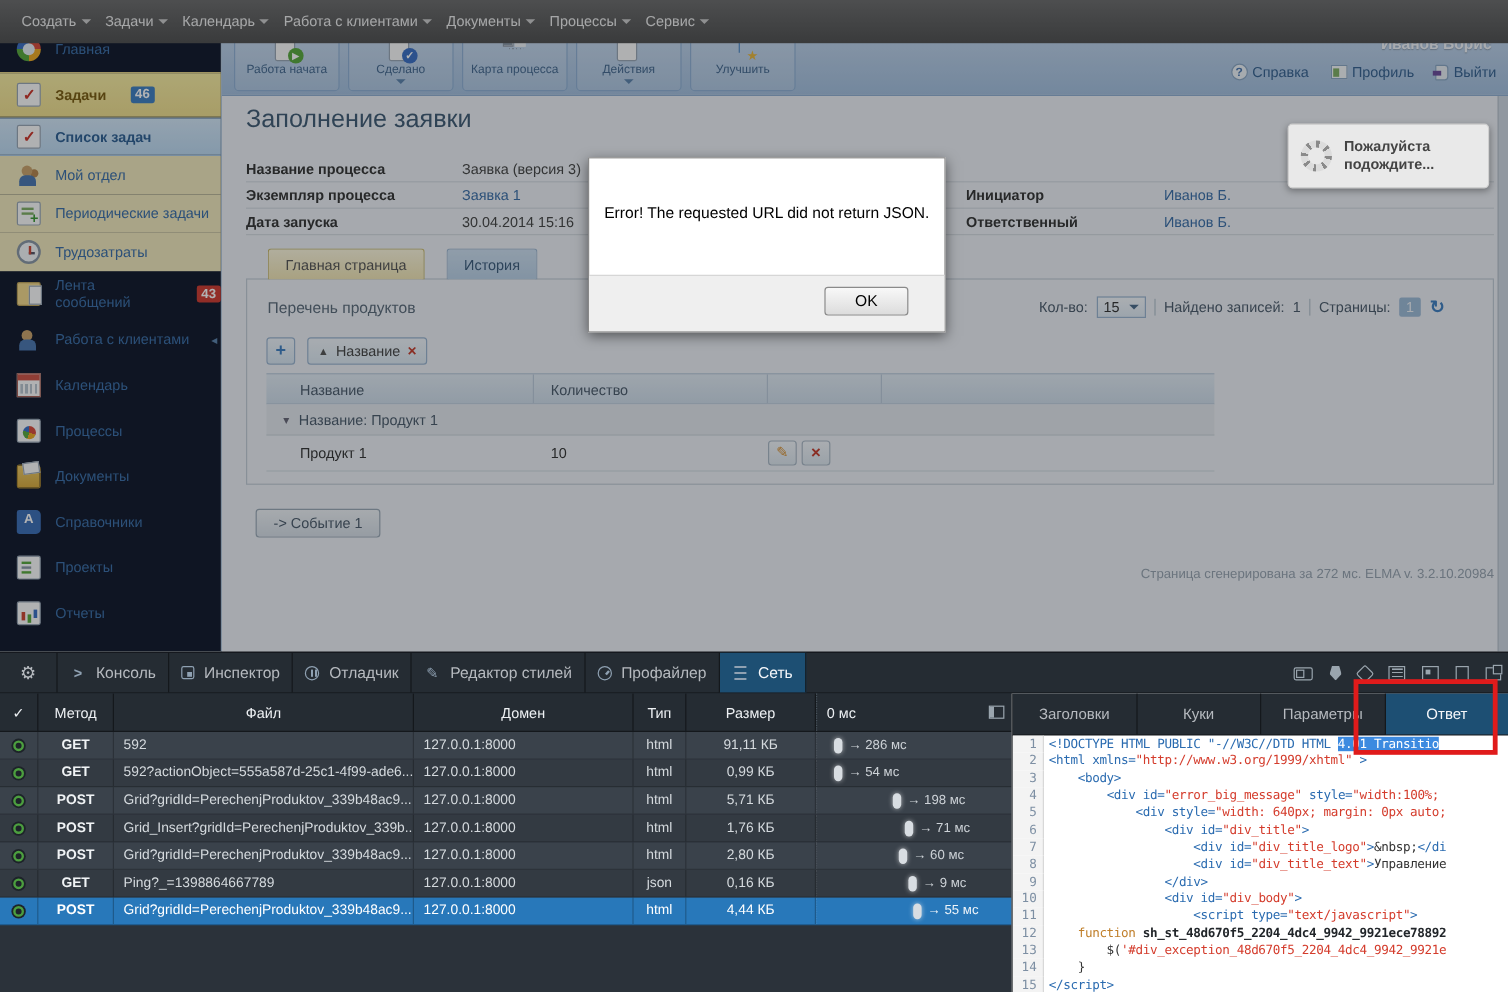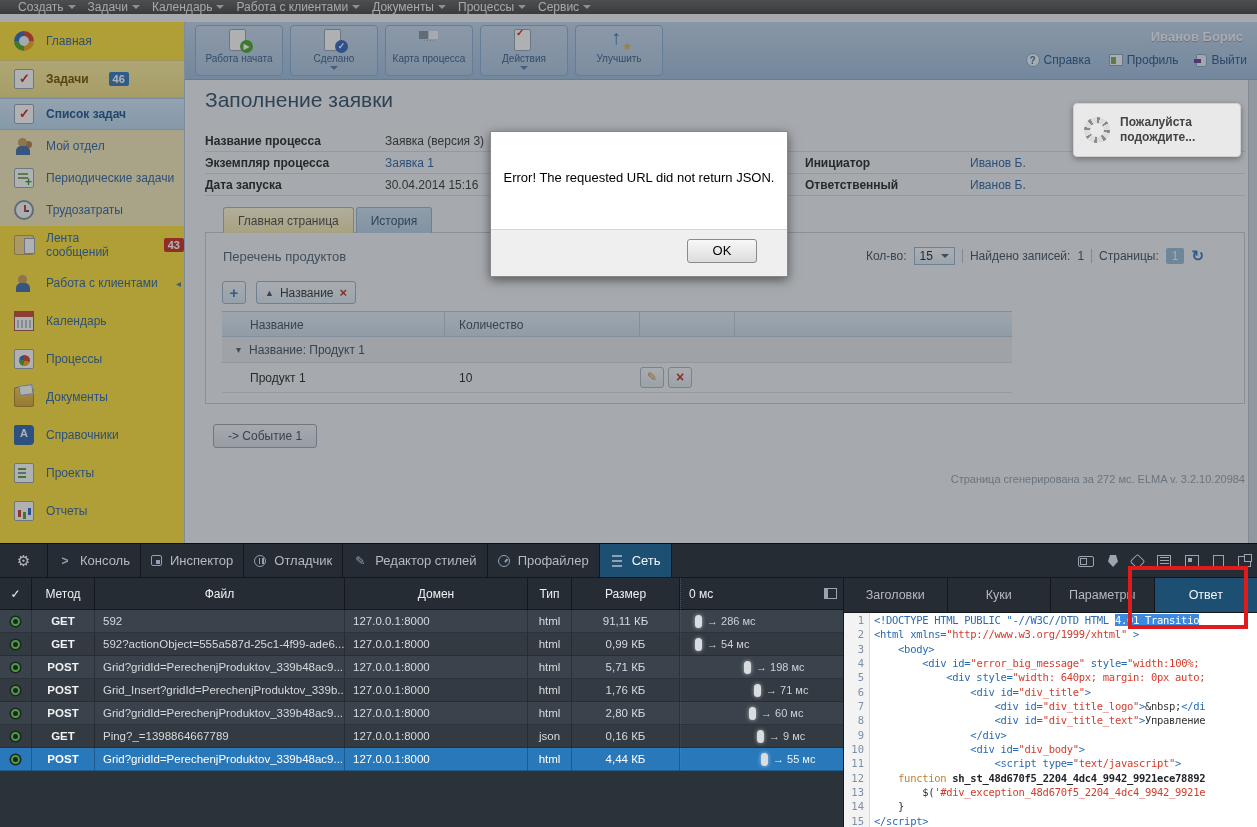--- a/index.html
+++ b/index.html
@@ -3,26 +3,26 @@
 <meta charset="utf-8">
 <style>
 * { margin:0; padding:0; box-sizing:border-box; }
 html,body { width:1257px; height:827px; overflow:hidden; font-family:"Liberation Sans",sans-serif; background:#fff; }
 .screen { position:relative; width:1257px; height:827px; }
 
 
 .app { position:absolute; left:0; top:0; width:1257px; height:543px; background:#edf1f6; overflow:hidden; }
 
 
-.topmenu { position:absolute; left:0; top:0; width:100%; height:14px; background:linear-gradient(#6b6b6b,#4e4e4e); display:flex; align-items:center; padding-left:8px; z-index:3; }
+.topmenu { position:absolute; left:0; top:0; width:100%; height:36px; background:linear-gradient(#6b6b6b,#4e4e4e); display:flex; align-items:center; padding-left:8px; z-index:3; }
 .menu-item { color:#ededed; font-size:12px; padding:0 14px 0 10px; height:22px; line-height:22px; cursor:default; position:relative; }
 .menu-item .caret { position:absolute; right:2px; top:9px; width:0; height:0; border-left:4px solid transparent; border-right:4px solid transparent; border-top:4px solid #ccc; }
 
 
-.sidebar { position:absolute; left:0; top:22px; width:185px; height:521px; background:#fde047; border-right:1px solid #b3c7dc; }
+.sidebar { position:absolute; left:0; top:22px; width:185px; height:521px; background:#0f172a; border-right:1px solid #b3c7dc; }
 .sb-item { display:flex; align-items:center; padding-left:14px; position:relative; cursor:pointer; }
 .sb-top { height:38px; }
 .sb-sub { height:32px; padding-left:14px; }
 .sb-item .label { font-size:12px; color:#3a6ea8; margin-left:12px; }
 .sb-yellow { background:#f2e9bd; }
 .sb-tasks { background:linear-gradient(#f8eda2,#f0df8e); border-top:1px solid #e3d186; border-bottom:1px solid #e3d186; }
 .sb-tasks .label { color:#7a5c10; font-weight:bold; }
 .sb-active { background:linear-gradient(#d3e7f8,#bcd9f1); border-top:1px solid #a9c8e4; border-bottom:1px solid #a9c8e4; }
 .sb-active .label { color:#2d5f93; font-weight:bold; }
 .badge { margin-left:20px; font-size:11px; font-weight:bold; color:#fff; padding:1px 4px; border-radius:2px; }
@@ -89,21 +89,21 @@
 .page-title { position:absolute; left:205px; top:88px; font-size:21px; color:#3f5a73; }
 
 .fields { position:absolute; left:205px; top:130px; width:1040px; }
 .f-row { display:grid; grid-template-columns:180px 420px 165px auto; height:22px; align-items:center; border-bottom:1px solid #d4dae1; }
 .f-row:first-child { border-top:1px solid #d4dae1; border-top-color:transparent; }
 .f-label { font-size:12px; font-weight:bold; color:#333; }
 .f-value { font-size:12px; color:#444; }
 .f-value.link { color:#3a6ea8; cursor:pointer; }
 
 
-.tabs { position:absolute; left:205px; top:207px; display:flex; gap:2px; height:26px; z-index:1;padding-left:18px; }
+.tabs { position:absolute; left:205px; top:207px; display:flex; gap:18px; height:26px; z-index:1;padding-left:18px; }
 .tab { padding:0 14px; line-height:26px; font-size:12px; border:1px solid #9ab4d0; border-bottom:none; border-radius:3px 3px 0 0; background:linear-gradient(#cddff0,#b9d0e6); color:#3a5a7a; cursor:pointer; }
 .tab.active { background:linear-gradient(#fdf7dd,#f1e5b4); border-color:#c9b96a; color:#555; }
 
 
 .panel { position:absolute; left:205px; top:232px; width:1040px; height:172px; border:1px solid #c2ccd6; background:rgba(255,255,255,0.06); }
 .section-title { position:absolute; left:17px; top:16px; font-size:13px; color:#5a6a7a; }
 .pagination { position:absolute; right:40px; top:14px; display:flex; align-items:center; gap:7px; font-size:12px; color:#4a5a6a; }
 .pg-select { border:1px solid #9ab4d0; background:linear-gradient(#f4f8fc,#dfeaf4); padding:1px 5px; font-size:12px; color:#333; display:flex; align-items:center; gap:8px; cursor:pointer; }
 .pg-select .caret { width:0; height:0; border-left:4px solid transparent; border-right:4px solid transparent; border-top:4px solid #4a6a8a; }
 .pg-sep { width:1px; height:14px; background:#b5c2ce; }

